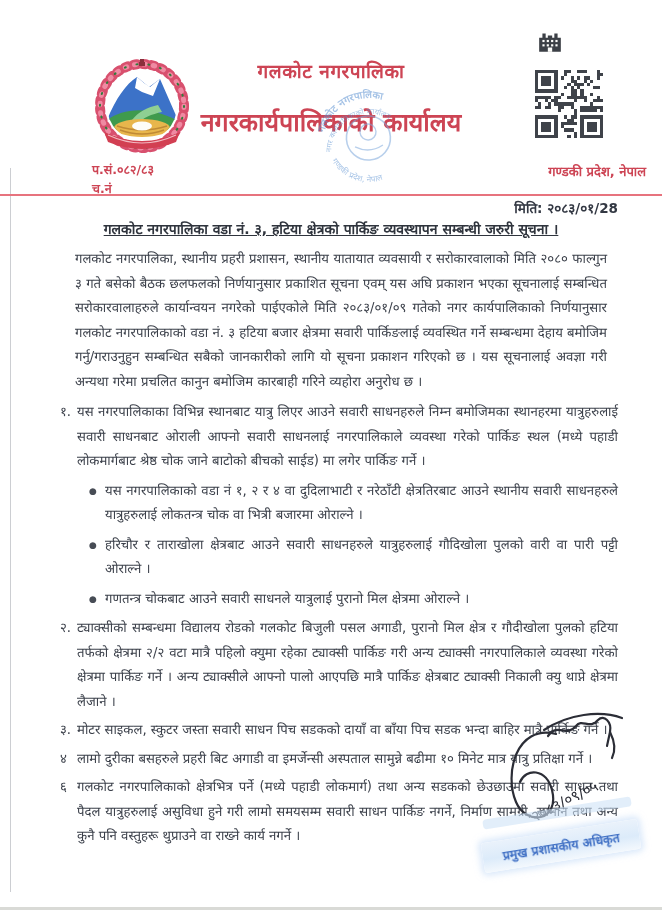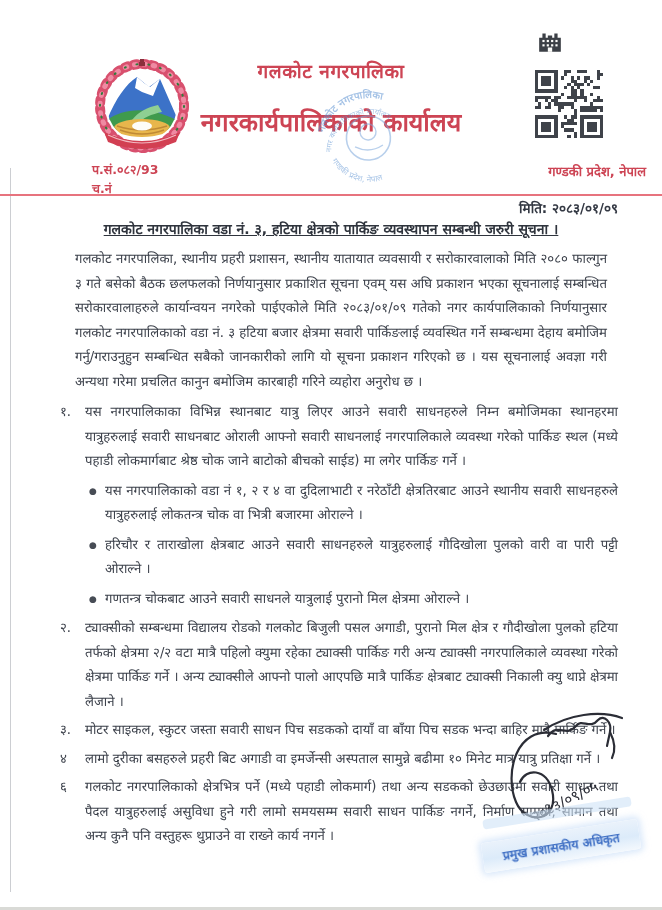--- a/index.html
+++ b/index.html
@@ -26,21 +26,21 @@
   .red-rule{position:absolute;left:0;right:0;top:194px;height:2px;background:#e7737e;}
 
   .date-line{position:absolute;right:44px;top:199px;font-size:13.5px;font-weight:700;color:#333843;}
   .subject{position:absolute;left:40px;right:40px;top:219px;text-align:center;font-size:14px;font-weight:700;color:#2f343d;text-decoration:underline;}
 
   
   .content{position:absolute;left:75px;right:44px;top:247px;font-size:13.2px;line-height:24.5px;text-align:justify;}
   .intro{margin:0 11px 6px 0;}
   .item{display:flex;margin:4px 0 4px -15px;}
   .item .num{flex:0 0 17px;font-weight:400;}
-  .item .txt{flex:1;text-align:justify;margin-left:8px;}
+  .item .txt{flex:1;text-align:justify;}
   .bullets{margin:2px 0 2px 14px;}
   .bullet{display:flex;margin:5px 0;}
   .bullet .mark{flex:0 0 16px;font-size:9px;line-height:24.5px;color:#474c55;}
   .bullet .txt{flex:1;text-align:justify;}
 
   
   .signature{position:absolute;right:8px;top:706px;width:190px;height:150px;}
   .officer-stamp{
     position:absolute;right:22px;top:831px;width:158px;height:30px;
     background:linear-gradient(180deg,#eaf2fb 0%,#dcebfa 55%,#f3f8fd 100%);
@@ -336,27 +336,27 @@
         <rect x="17" y="20" width="1" height="1" fill="#3f434a"></rect>
         <rect x="18" y="20" width="1" height="1" fill="#3f434a"></rect>
         <rect x="19" y="20" width="1" height="1" fill="#3f434a"></rect>
         <rect x="20" y="20" width="1" height="1" fill="#3f434a"></rect>
       </svg>
   </div>
 
   <div class="province">गण्डकी प्रदेश, नेपाल</div>
 
   <div class="refs">
-    <div>प.सं.०८२/93</div>
+    <div>प.सं.०८२/८३</div>
     <div>च.नं</div>
   </div>
 
   <div class="red-rule"></div>
 
-  <div class="date-line">मिति: २०८३/०१/०९</div>
+  <div class="date-line">मिति: २०८३/०१/28</div>
   <div class="subject">गलकोट नगरपालिका वडा नं. ३, हटिया क्षेत्रको पार्किङ व्यवस्थापन सम्बन्धी जरुरी सूचना ।</div>
 
   <div class="content">
     <p class="intro">गलकोट नगरपालिका, स्थानीय प्रहरी प्रशासन, स्थानीय यातायात व्यवसायी र सरोकारवालाको मिति २०८० फाल्गुन ३ गते बसेको बैठक छलफलको निर्णयानुसार प्रकाशित सूचना एवम् यस अघि प्रकाशन भएका सूचनालाई सम्बन्धित सरोकारवालाहरुले कार्यान्वयन नगरेको पाईएकोले मिति २०८३/०१/०९ गतेको नगर कार्यपालिकाको निर्णयानुसार गलकोट नगरपालिकाको वडा नं. ३ हटिया बजार क्षेत्रमा सवारी पार्किङलाई व्यवस्थित गर्ने सम्बन्धमा देहाय बमोजिम गर्नु/गराउनुहुन सम्बन्धित सबैको जानकारीको लागि यो सूचना प्रकाशन गरिएको छ । यस सूचनालाई अवज्ञा गरी अन्यथा गरेमा प्रचलित कानुन बमोजिम कारबाही गरिने व्यहोरा अनुरोध छ ।</p>
 
     <div class="item">
       <span class="num">१.</span>
       <span class="txt">यस नगरपालिकाका विभिन्न स्थानबाट यात्रु लिएर आउने सवारी साधनहरुले निम्न बमोजिमका स्थानहरमा यात्रुहरुलाई सवारी साधनबाट ओराली आफ्नो सवारी साधनलाई नगरपालिकाले व्यवस्था गरेको पार्किङ स्थल (मध्ये पहाडी लोकमार्गबाट श्रेष्ठ चोक जाने बाटोको बीचको साईड) मा लगेर पार्किङ गर्ने ।</span>
     </div>
 

